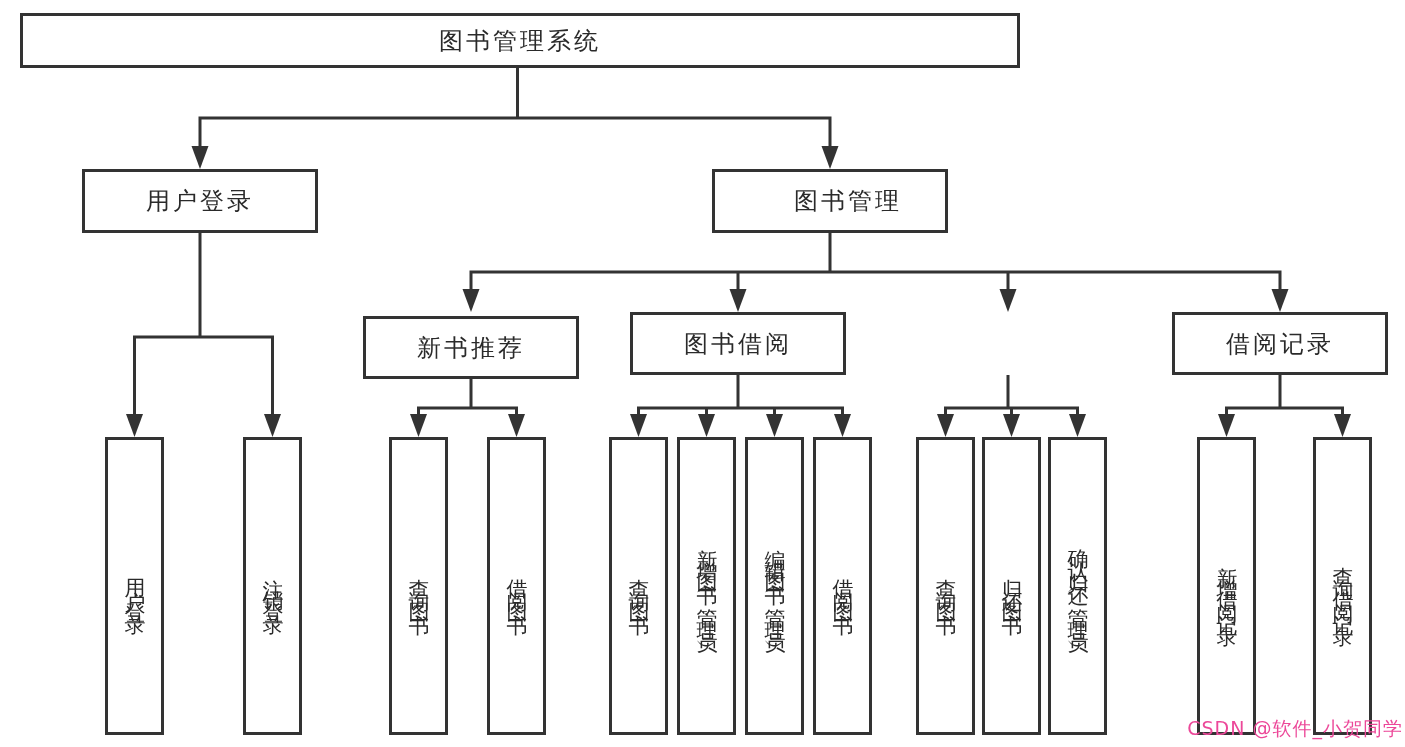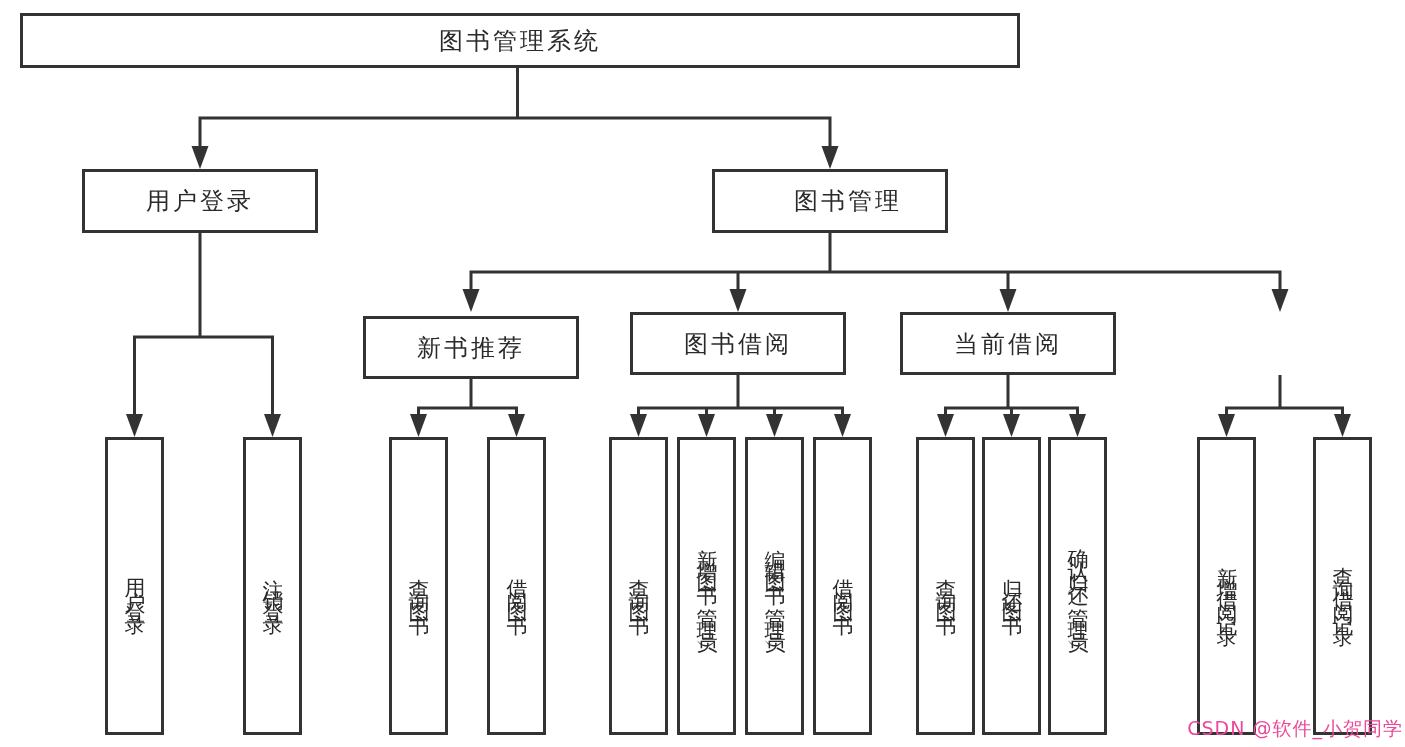--- a/index.html
+++ b/index.html
@@ -136,22 +136,22 @@
   <div class="hnode" style="left:712px; top:169px; width:236px; height:64px;padding-left:36px;">
     <span>图书管理</span>
   </div>
 
   <div class="hnode" style="left:363px; top:316px; width:216px; height:63px;">
     <span>新书推荐</span>
   </div>
   <div class="hnode" style="left:630px; top:312px; width:216px; height:63px;">
     <span>图书借阅</span>
   </div>
-  <div class="hnode" style="left:900px; top:312px; width:216px; height:63px;">
-    <span>当前借阅</span>
+  <div class="hnode" style="left:1172px; top:312px; width:216px; height:63px;">
+    <span>借阅记录</span>
   </div>
 
   <div class="leaf" style="left:105px;">
     <span>用户登录</span>
   </div>
   <div class="leaf" style="left:243px;">
     <span>注销登录</span>
   </div>
 
   <div class="leaf" style="left:389px;">

